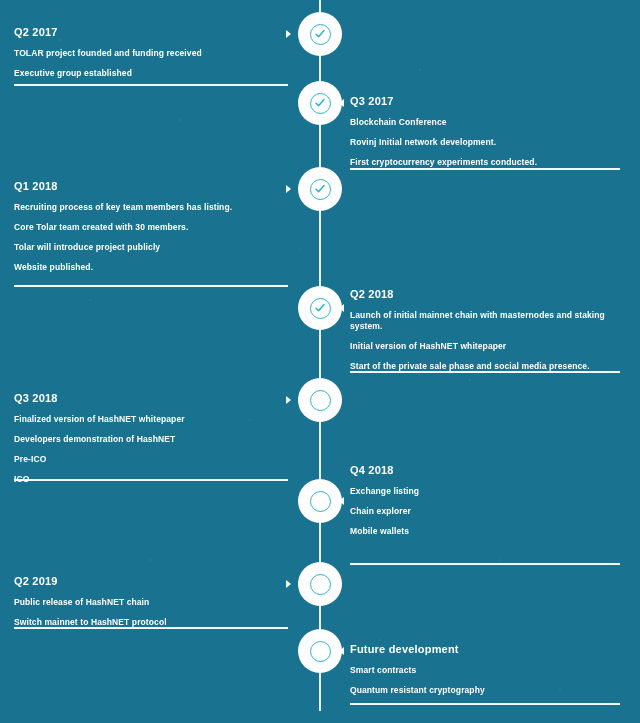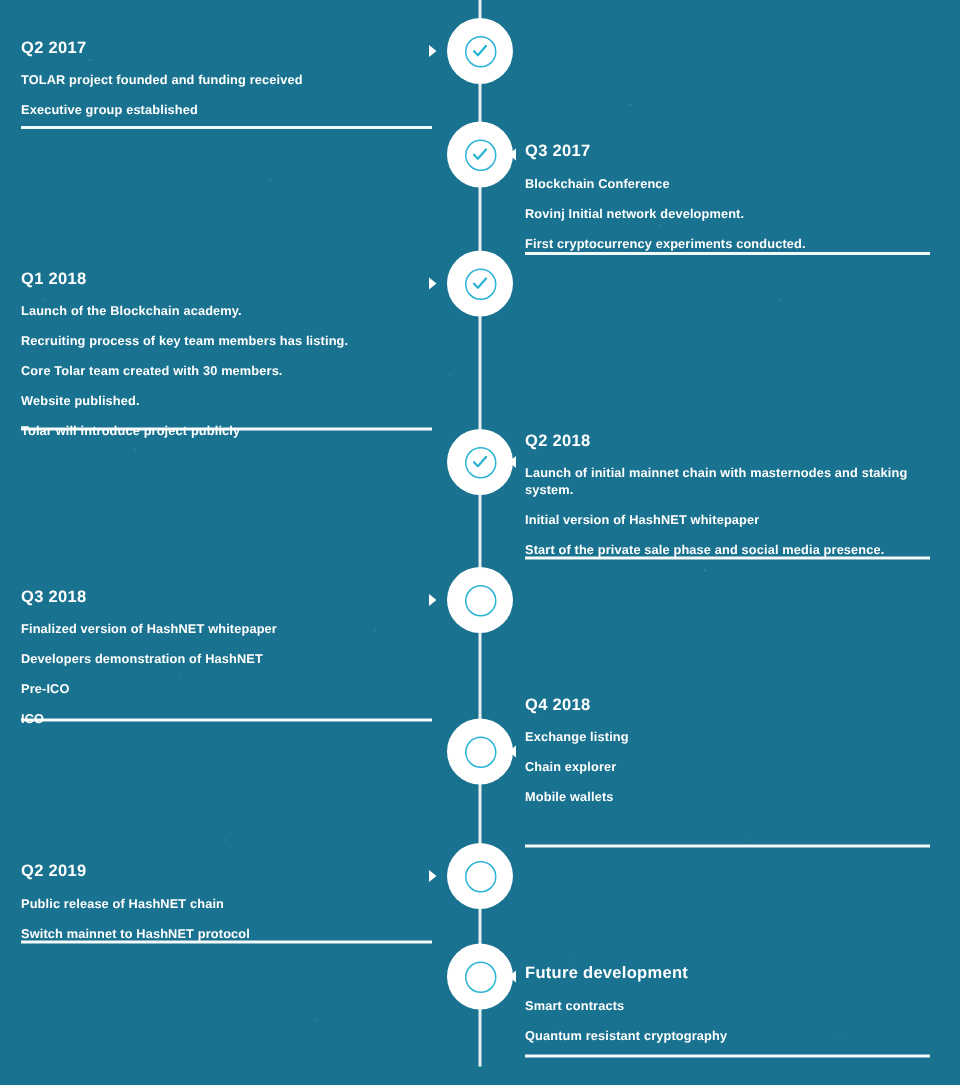--- a/index.html
+++ b/index.html
@@ -213,25 +213,24 @@
       <div class="entry right" style="top: 95px;">
         <div class="entry-title">Q3 2017</div>
         <div class="entry-item">Blockchain Conference</div>
         <div class="entry-item">Rovinj Initial network development.</div>
         <div class="entry-item">First cryptocurrency experiments conducted.</div>
       </div>
       <div class="divider right" style="top: 168px;"></div>
       <div class="pointer right-tri" style="left: 286px; top: 185px;"></div>
       <div class="entry left" style="top: 180px;">
         <div class="entry-title">Q1 2018</div>
-        <div class="entry-item">Launch of the Blockchain academy.</div>
         <div class="entry-item">Recruiting process of key team members has listing.</div>
         <div class="entry-item">Core Tolar team created with 30 members.</div>
+        <div class="entry-item">Tolar will introduce project publicly</div>
         <div class="entry-item">Website published.</div>
-        <div class="entry-item">Tolar will introduce project publicly</div>
       </div>
       <div class="divider left" style="top: 285px;"></div>
       <div class="pointer left-tri" style="left: 339px; top: 304px;"></div>
       <div class="entry right" style="top: 288px;">
         <div class="entry-title">Q2 2018</div>
         <div class="entry-item">Launch of initial mainnet chain with masternodes and staking system.</div>
         <div class="entry-item">Initial version of HashNET whitepaper</div>
         <div class="entry-item">Start of the private sale phase and social media presence.</div>
       </div>
       <div class="divider right" style="top: 371px;"></div>

